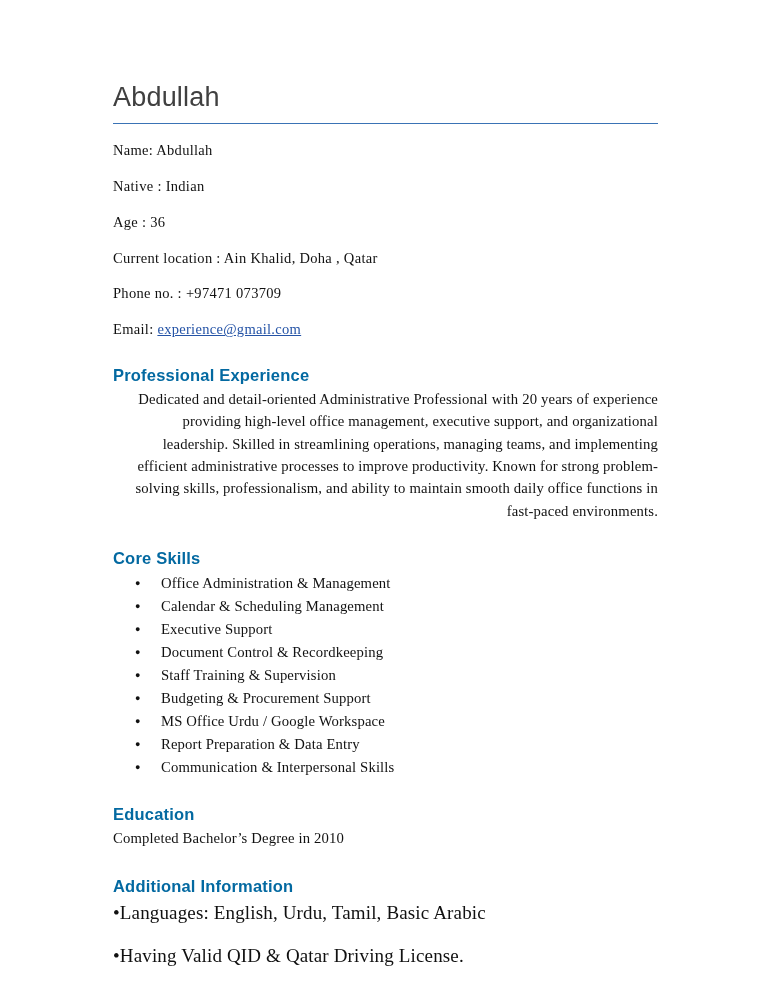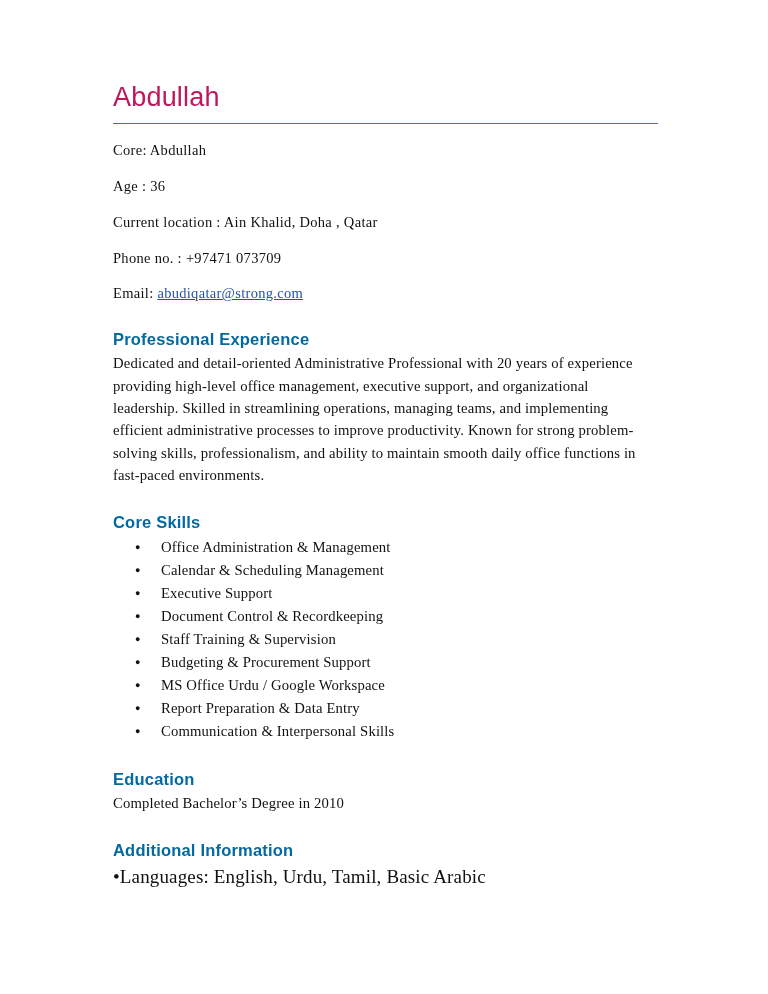--- a/index.html
+++ b/index.html
@@ -24,21 +24,21 @@
   .doc-body {
     position: absolute;
     left: 113px;
     top: 82px;
     width: 545px;
   }
   .doc-title {
     font-family: "Liberation Sans", sans-serif;
     font-size: 27px;
     font-weight: 400;
-    color: #be185d;
+    color: #404040;
     letter-spacing: 0.2px;
     line-height: 1.15;
     margin: 0;
     padding-bottom: 10px;
   }
   .title-rule {
     border-bottom: 1.2px solid #3a73b5;
     width: 545px;
     margin-bottom: 17px;
   }
@@ -68,21 +68,21 @@
   .section-block {
     margin-top: 27px;
   }
   .para {
     font-family: "Liberation Serif", serif;
     font-size: 14.7px;
     line-height: 1.52;
     color: #111111;
     margin: 0;
     letter-spacing: 0.15px;
-    text-align: left;
+    text-align: right;
   }
   ul.skills {
     list-style: none;
     margin: 4px 0 0 0;
     padding: 0;
   }
   ul.skills li {
     position: relative;
     font-family: "Liberation Serif", serif;
     font-size: 14.7px;
@@ -122,27 +122,28 @@
 </style>
 </head>
 <body>
 
 <div class="page">
   <div class="doc-body">
 
     <h1 class="doc-title">Abdullah</h1>
     <div class="title-rule"></div>
 
-    <p class="info-line">Core: Abdullah</p>
+    <p class="info-line">Name: Abdullah</p>
+    <p class="info-line">Native : Indian</p>
     <p class="info-line">Age : 36</p>
     <p class="info-line">Current location  : Ain Khalid, Doha , Qatar</p>
     <p class="info-line">Phone no. : +97471 073709</p>
     <p class="info-line">
       <span>Email:</span>
-      <a class="email-link" href="#">abudiqatar@strong.com</a>
+      <a class="email-link" href="#">experience@gmail.com</a>
     </p>
 
     <div class="section-block">
       <h2 class="section-heading">Professional Experience</h2>
       <p class="para">Dedicated and detail-oriented Administrative Professional with 20 years of experience providing high-level office management, executive support, and organizational leadership. Skilled in streamlining operations, managing teams, and implementing efficient administrative processes to improve productivity. Known for strong problem-solving skills, professionalism, and ability to maintain smooth daily office functions in fast-paced environments.</p>
     </div>
 
     <div class="section-block">
       <h2 class="section-heading">Core Skills</h2>
       <ul class="skills">
@@ -159,16 +160,17 @@
     </div>
 
     <div class="section-block">
       <h2 class="section-heading">Education</h2>
       <p class="edu-line">Completed Bachelor’s Degree in 2010</p>
     </div>
 
     <div class="section-block">
       <h2 class="section-heading">Additional Information</h2>
       <p class="bullet-line">•Languages: English, Urdu, Tamil, Basic Arabic</p>
+      <p class="bullet-line">•Having Valid QID &amp; Qatar Driving License.</p>
     </div>
 
   </div>
 </div>
 
 </body></html>

